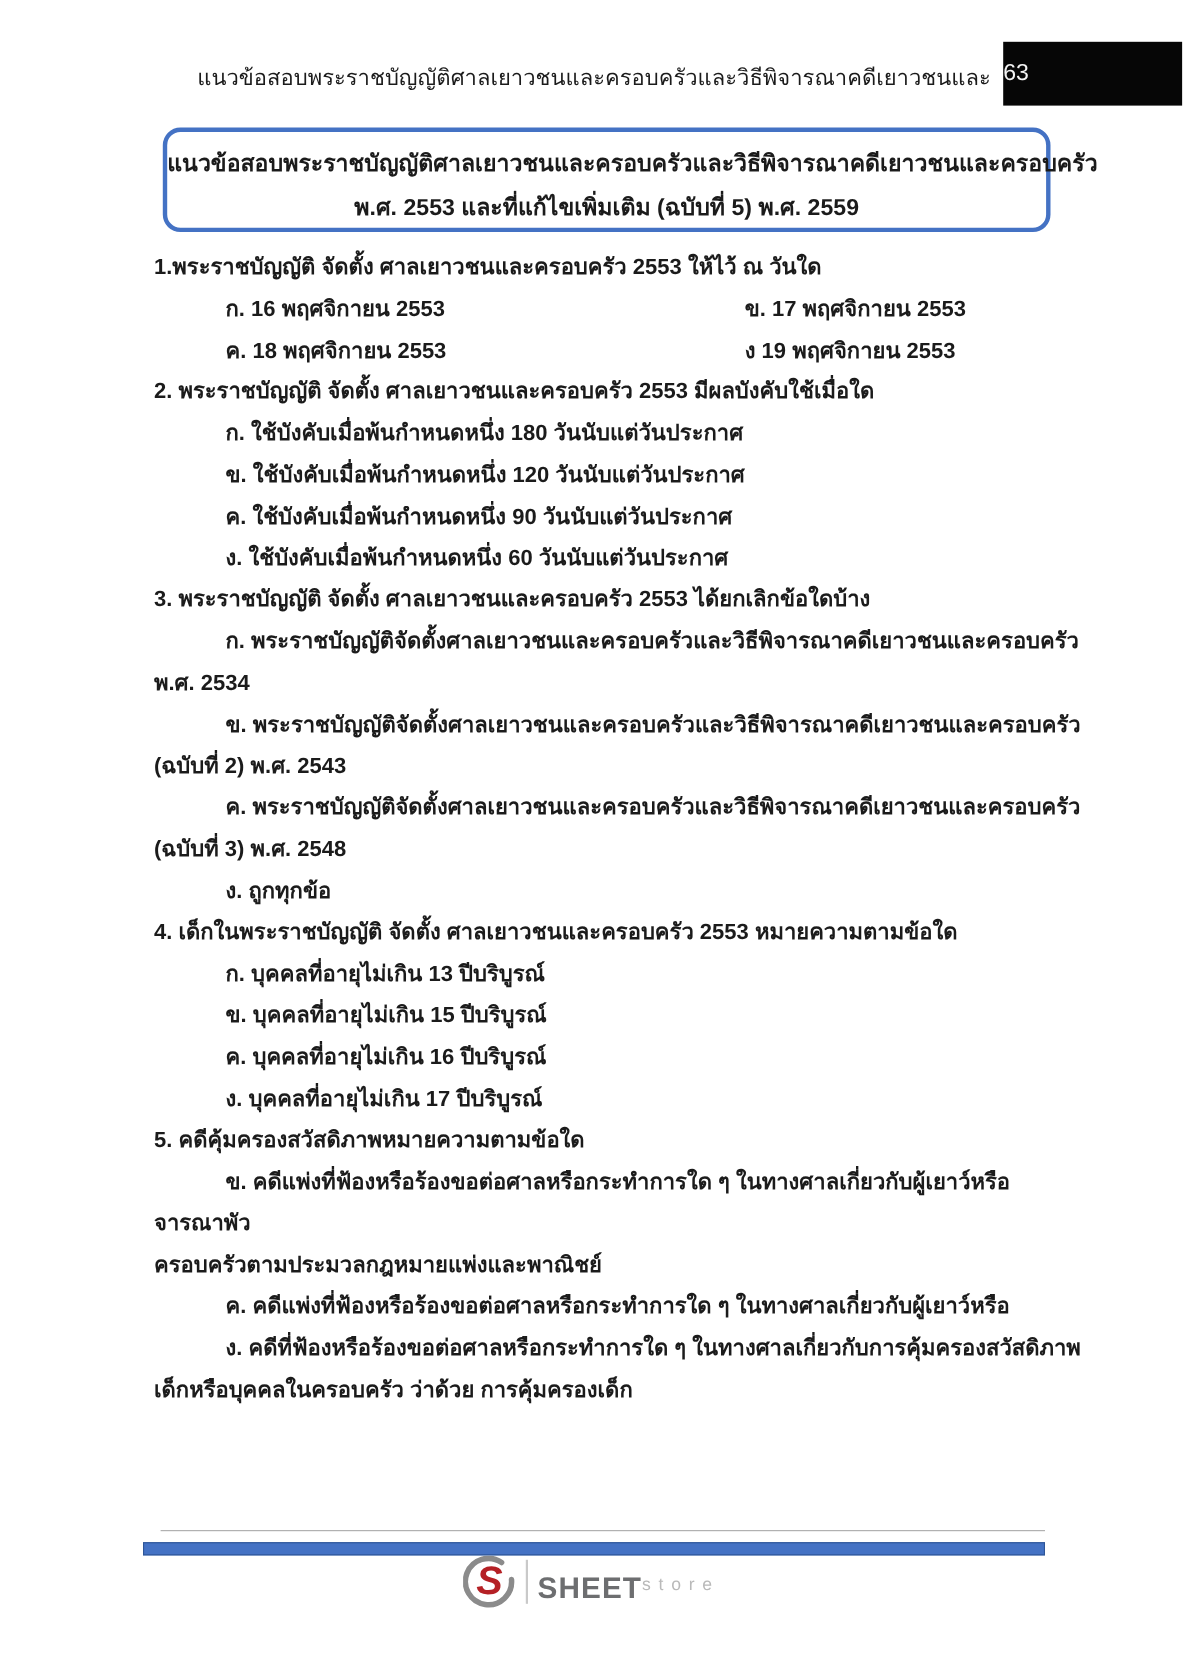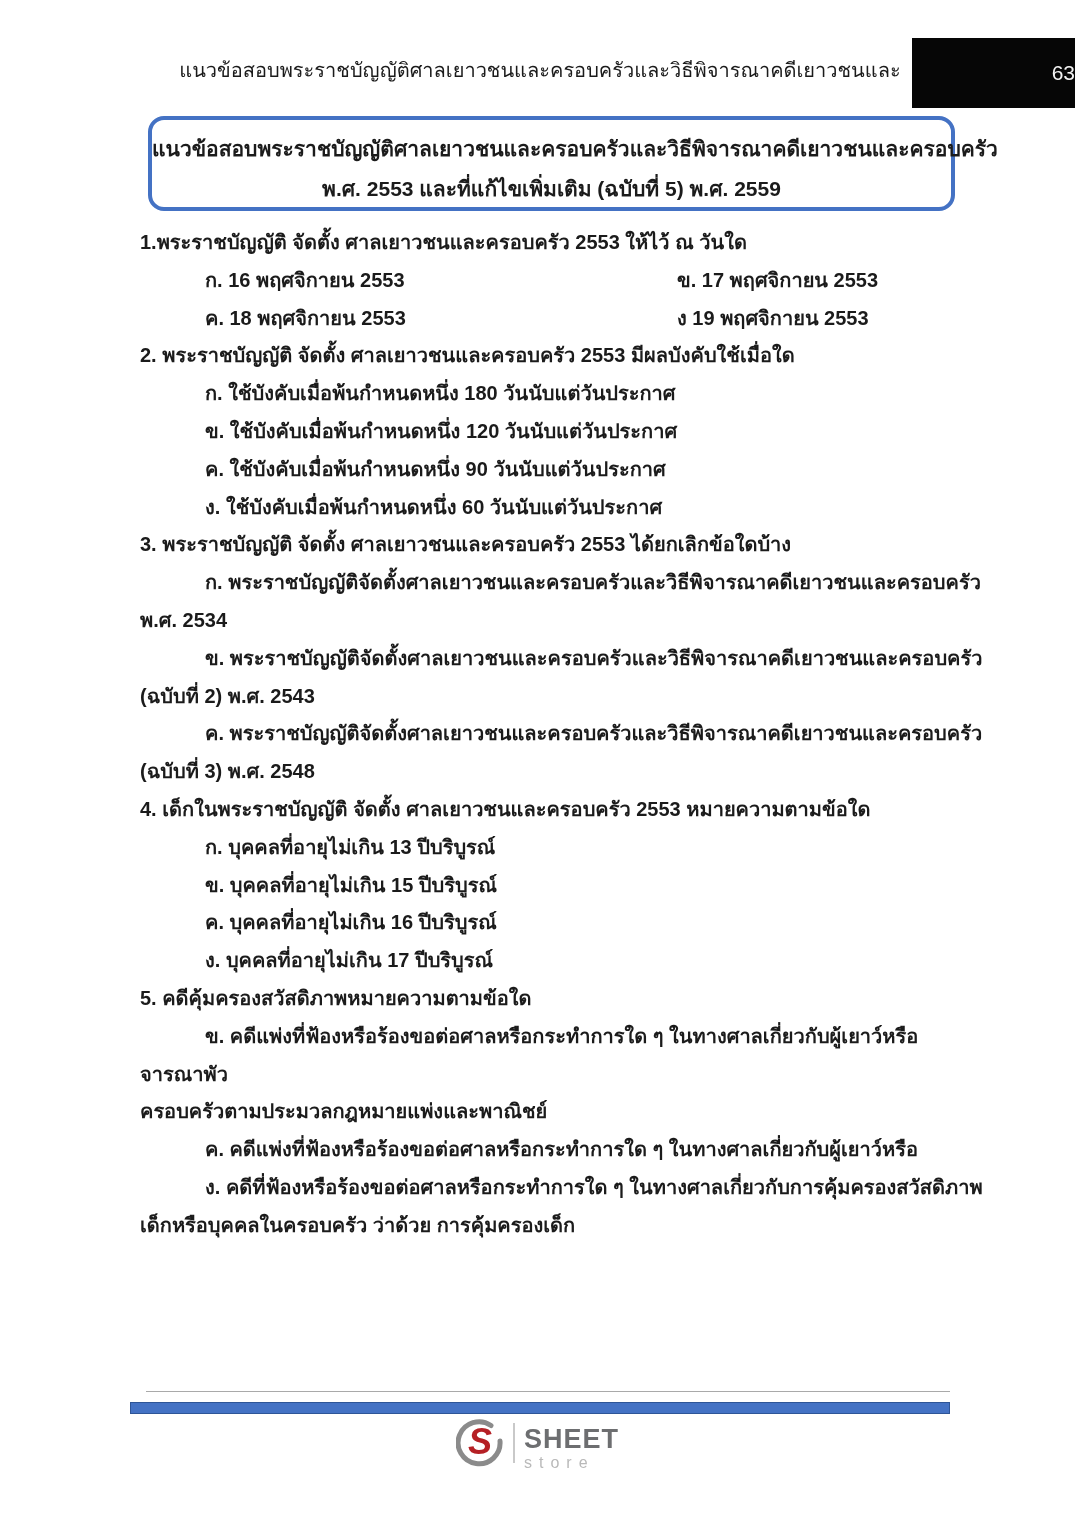--- a/index.html
+++ b/index.html
@@ -9,23 +9,23 @@
     background:#ffffff;
     font-family:"Liberation Sans","DejaVu Sans",sans-serif;
     color:#1b1b1b;
     overflow:hidden;
   }
   .header-title{
     position:absolute;top:54px;left:150px;width:780px;
     text-align:center;font-size:20px;white-space:nowrap;
   }
   .page-num{
-    position:absolute;top:38px;left:912px;width:163px;height:70px;
+    position:absolute;top:38px;left:912px;width:163px;height:58px;
     background:#060606;color:#f3f3f3;
-    display:flex;align-items:center;justify-content:flex-end;
+    display:flex;align-items:center;justify-content:flex-start;
     font-size:21px;
   }
   .title-box{
     position:absolute;top:116px;left:148px;width:799px;height:78px;
     border:4px solid #4472c4;border-radius:16px;
     background:#ffffff;
     text-align:center;font-weight:bold;font-size:21px;
     padding-top:9px;
   }
   .title-box .tline{line-height:40px;white-space:nowrap;}
@@ -43,21 +43,21 @@
   .footer-bar{
     position:absolute;top:1402px;left:130px;width:818px;height:10px;
     background:#4472c4;border:1px solid #2e5597;
   }
   .footer-logo{
     position:absolute;top:1414px;left:0;width:100%;
     display:flex;align-items:center;justify-content:center;gap:9px;
   }
   .logo-badge{width:48px;height:48px;display:block;}
   .logo-divider{width:2px;height:40px;background:#c9c9c9;}
-  .logo-textwrap{display:flex;flex-direction:column;line-height:1;margin-top:12px;}
+  .logo-textwrap{display:flex;flex-direction:row;line-height:1;margin-top:12px;}
   .logo-main{
     font-size:27px;font-weight:bold;color:#6d6e70;letter-spacing:1px;
   }
   .logo-sub{
     font-size:16px;color:#b9b9b9;letter-spacing:7px;margin-top:2px;
   }
 </style>
 </head>
 <body>
 
@@ -95,20 +95,21 @@
       </div>
       <div>
         <div class="qline q-heading">3.  พระราชบัญญัติ จัดตั้ง ศาลเยาวชนและครอบครัว 2553 ได้ยกเลิกข้อใดบ้าง</div>
         <div class="opts-stack">
           <div class="qline opt-first">ก. พระราชบัญญัติจัดตั้งศาลเยาวชนและครอบครัวและวิธีพิจารณาคดีเยาวชนและครอบครัว</div>
           <div class="qline opt-cont">พ.ศ. 2534</div>
           <div class="qline opt-first">ข. พระราชบัญญัติจัดตั้งศาลเยาวชนและครอบครัวและวิธีพิจารณาคดีเยาวชนและครอบครัว</div>
           <div class="qline opt-cont">(ฉบับที่ 2) พ.ศ. 2543</div>
           <div class="qline opt-first">ค. พระราชบัญญัติจัดตั้งศาลเยาวชนและครอบครัวและวิธีพิจารณาคดีเยาวชนและครอบครัว</div>
           <div class="qline opt-cont">(ฉบับที่ 3) พ.ศ. 2548</div>
+          <div class="qline opt-first">ง. ถูกทุกข้อ</div>
         </div>
       </div>
       <div>
         <div class="qline q-heading">4. เด็กในพระราชบัญญัติ จัดตั้ง ศาลเยาวชนและครอบครัว 2553 หมายความตามข้อใด</div>
         <div class="opts-stack">
           <div class="qline opt-first">ก. บุคคลที่อายุไม่เกิน 13 ปีบริบูรณ์</div>
           <div class="qline opt-first">ข. บุคคลที่อายุไม่เกิน 15 ปีบริบูรณ์</div>
           <div class="qline opt-first">ค. บุคคลที่อายุไม่เกิน 16 ปีบริบูรณ์</div>
           <div class="qline opt-first">ง. บุคคลที่อายุไม่เกิน 17 ปีบริบูรณ์</div>
         </div>

